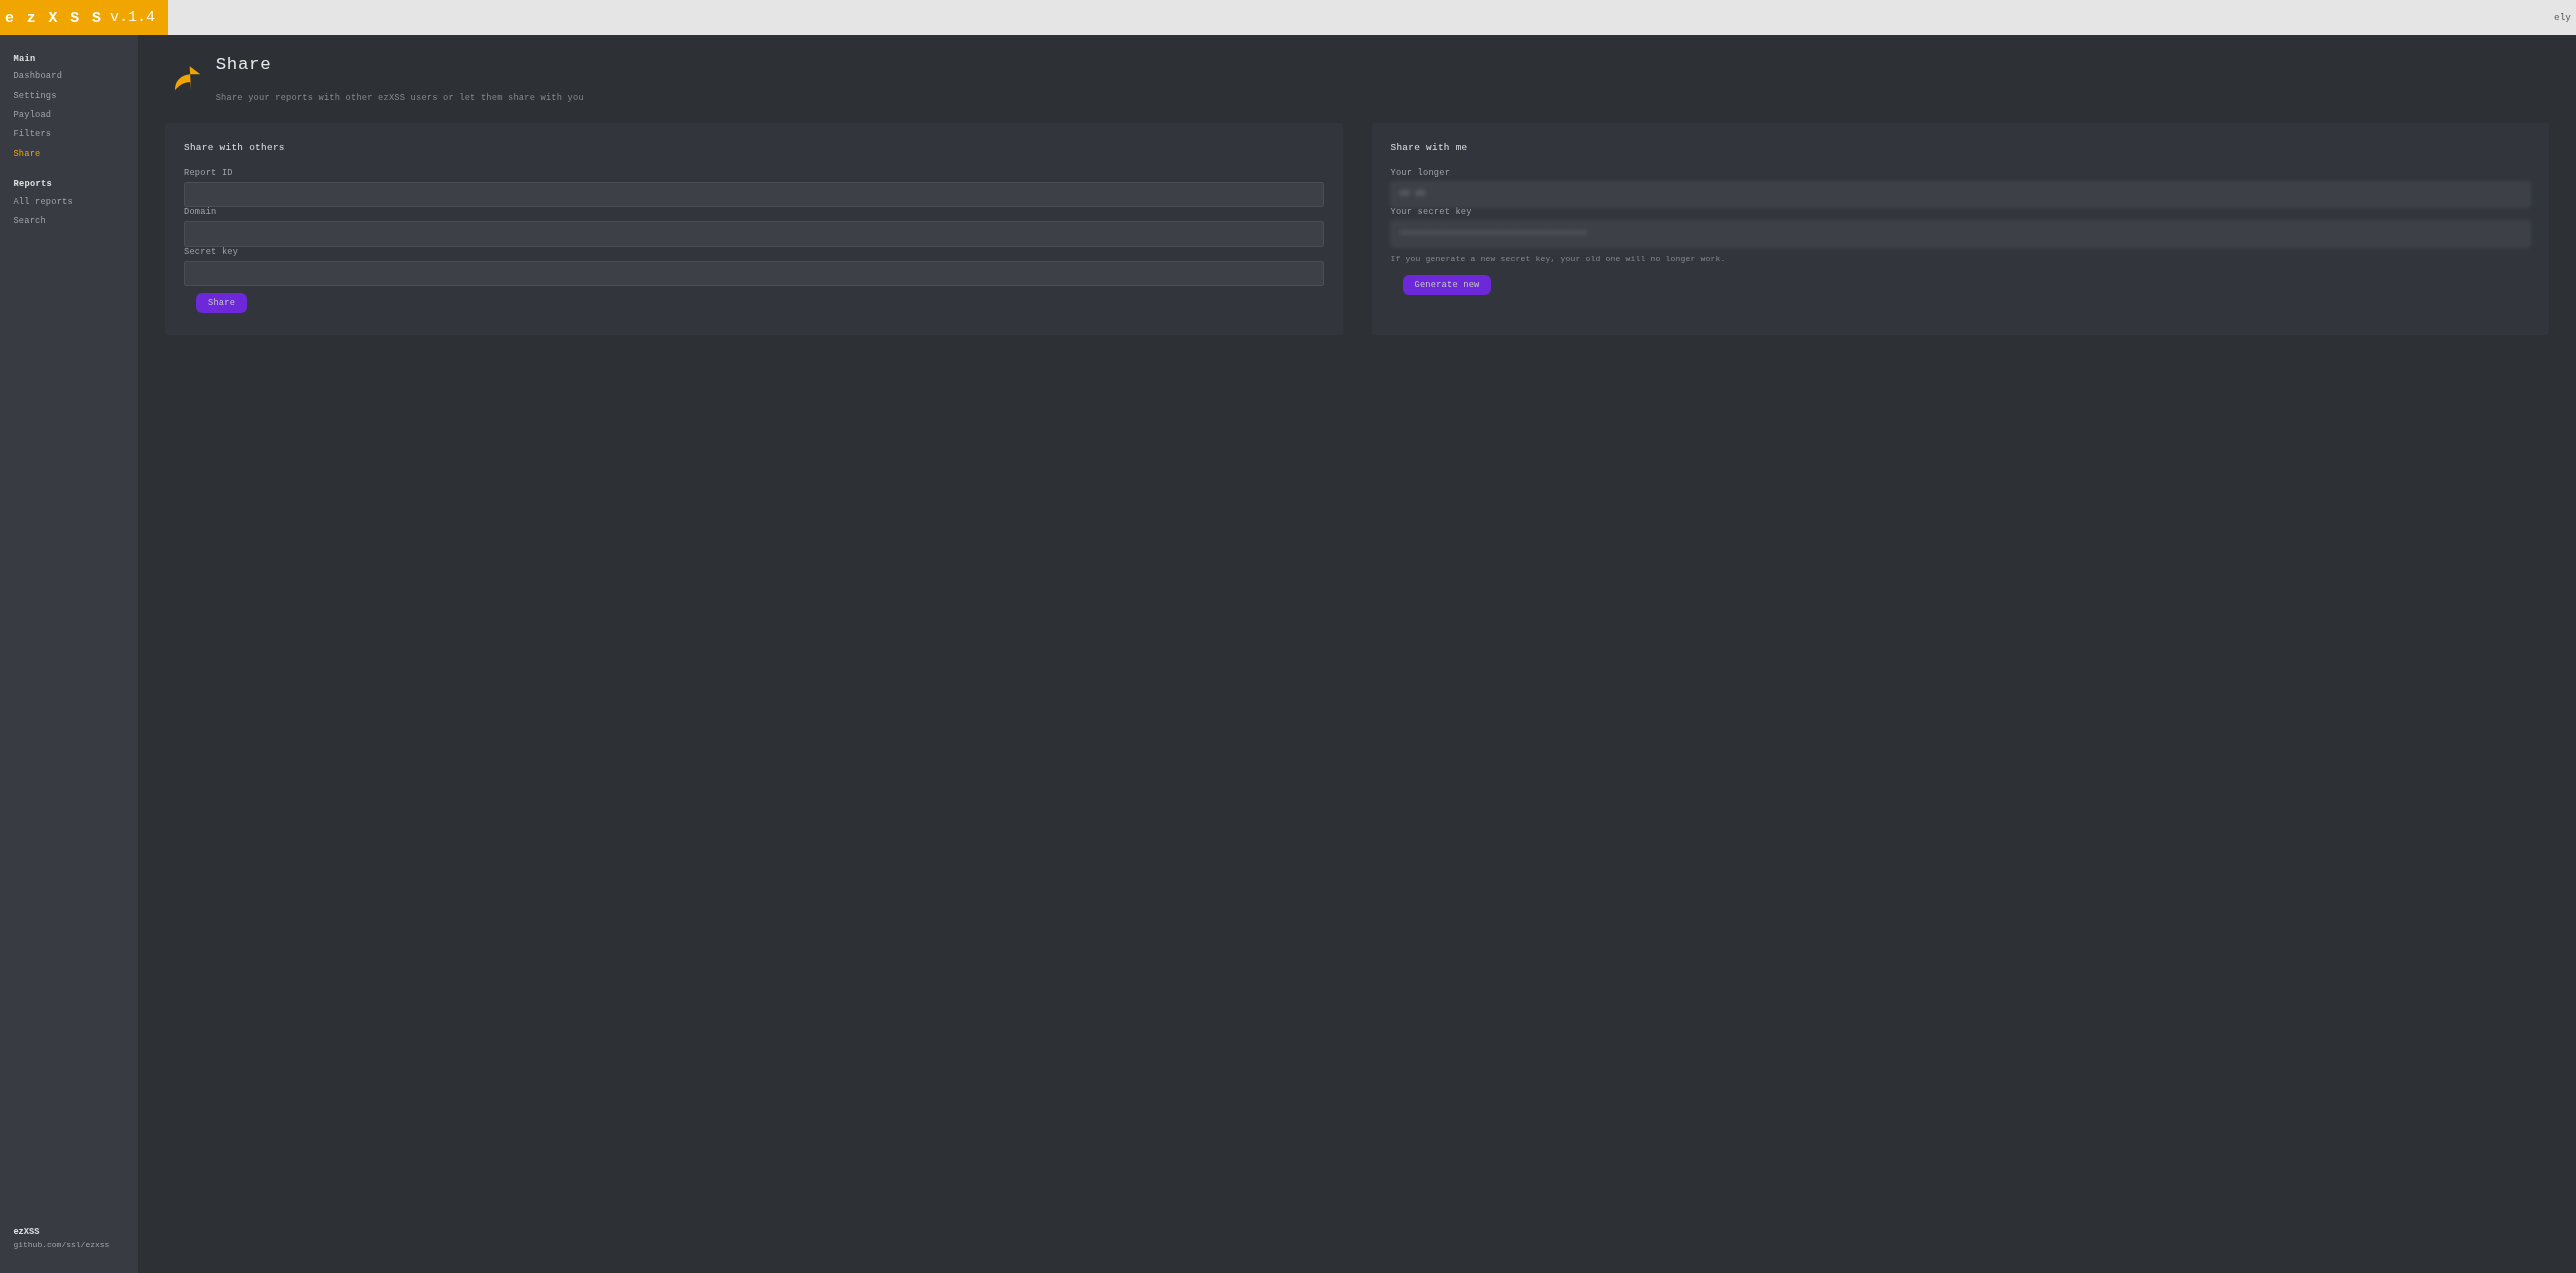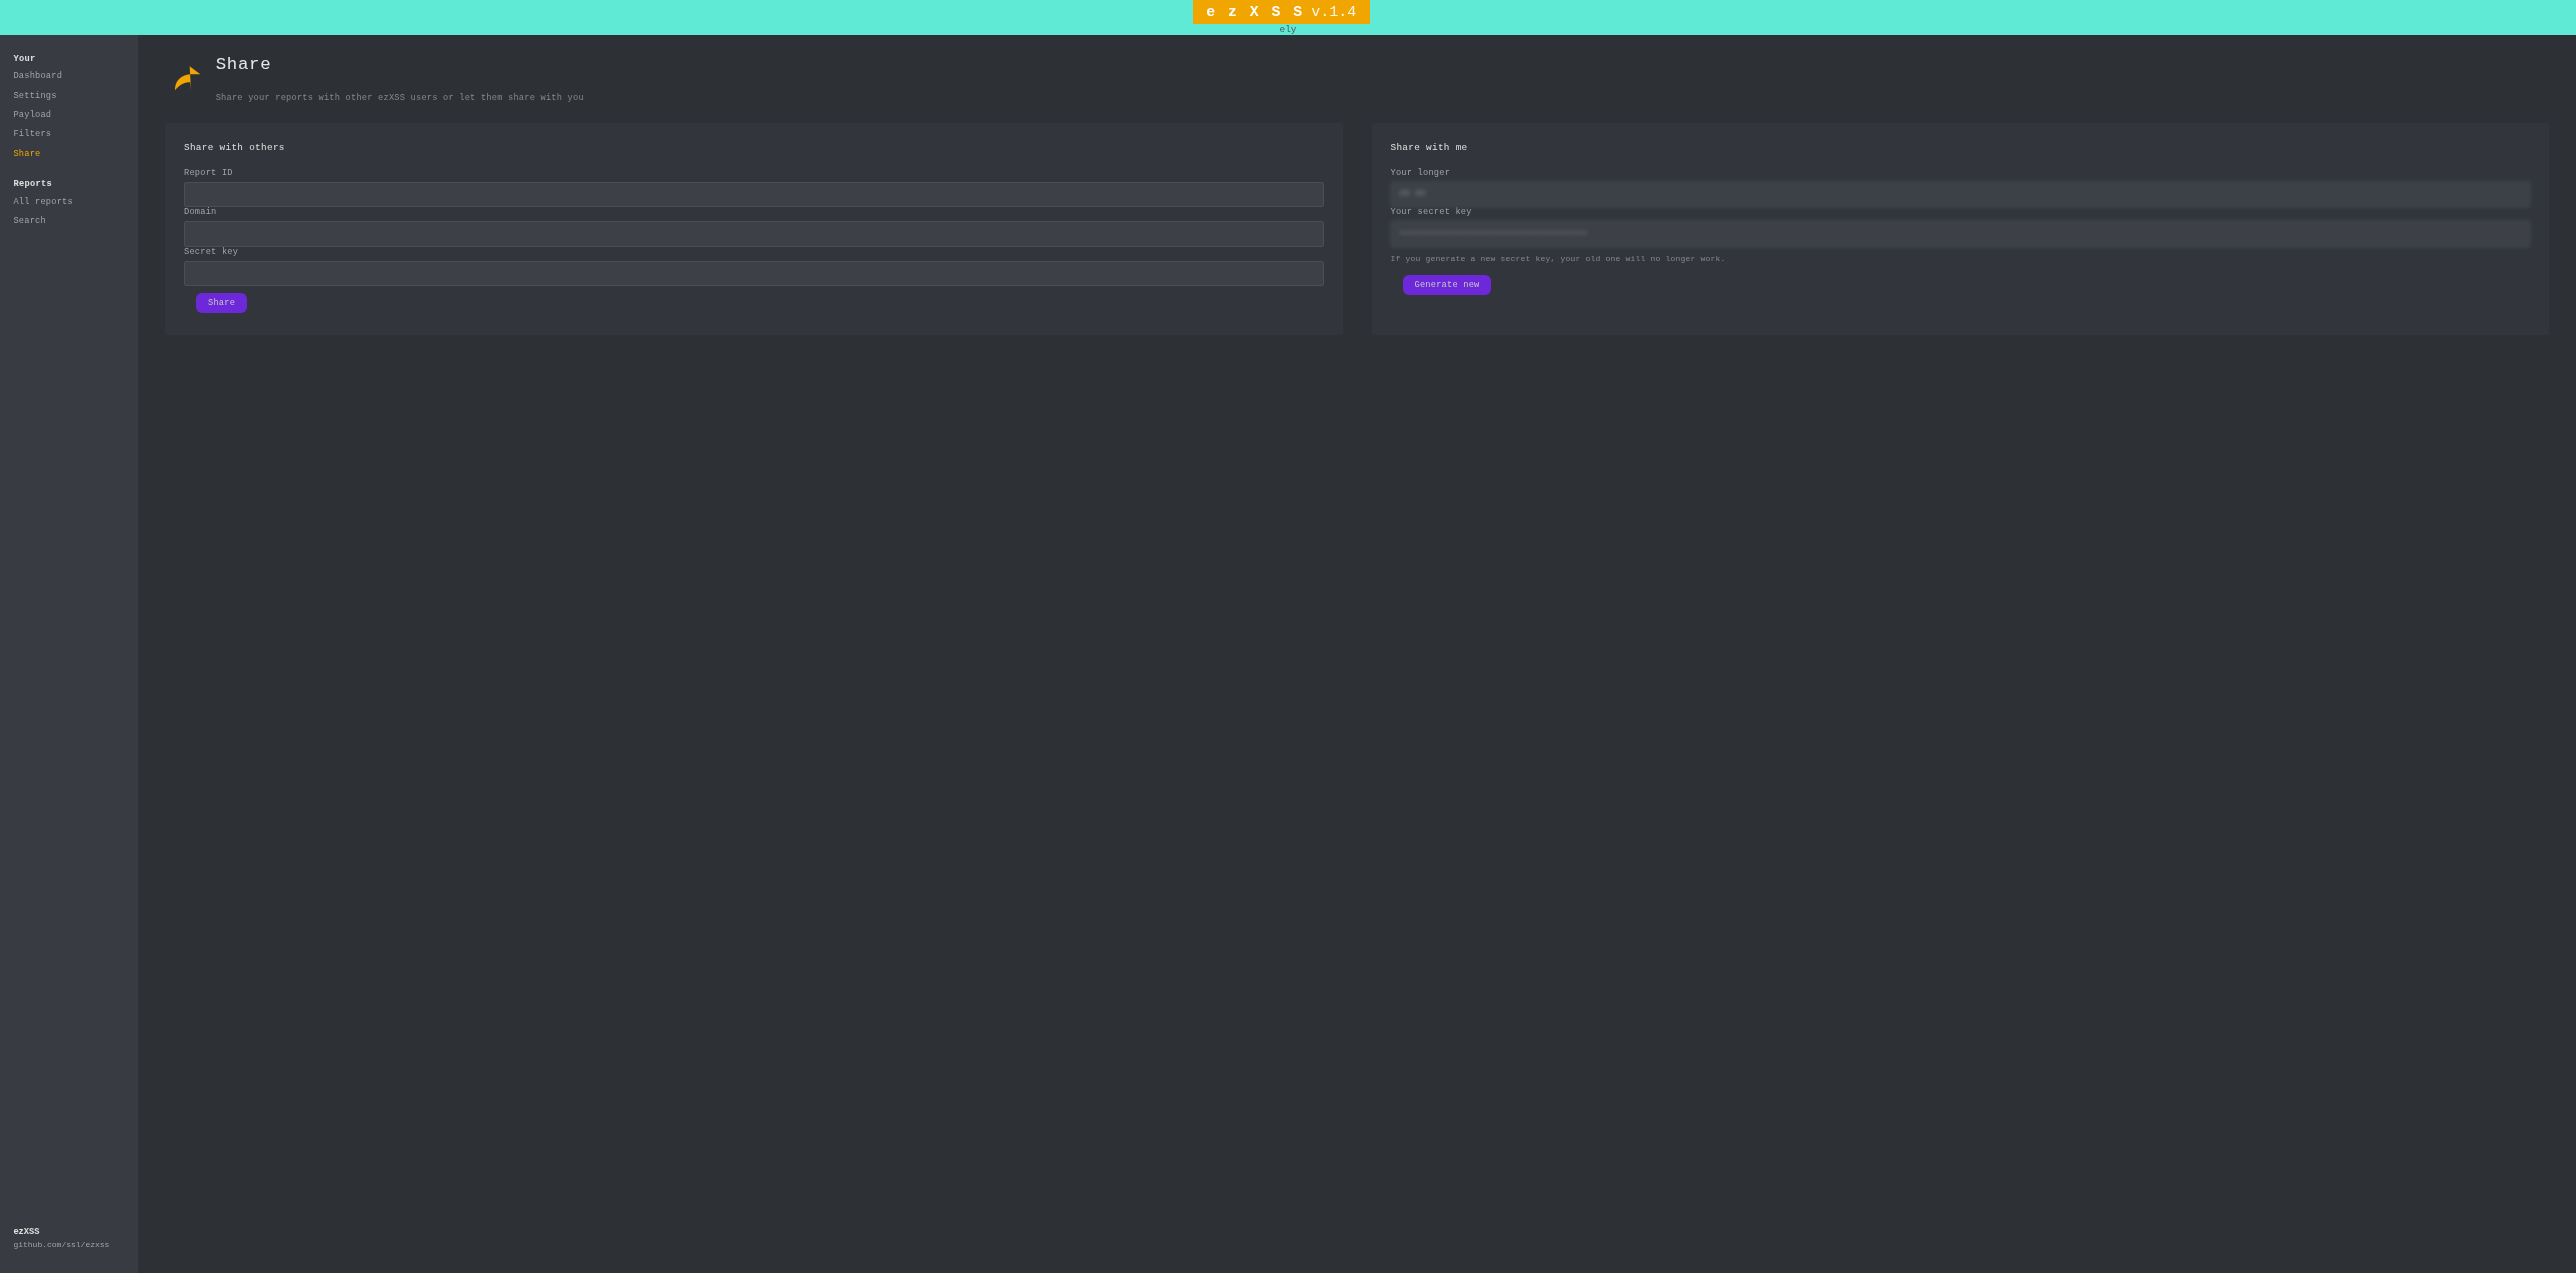--- a/index.html
+++ b/index.html
@@ -16,25 +16,24 @@
       flex-direction: column;
       height: 100vh;
       overflow: hidden;
     }
 
     
     #top-bar {
       display: flex;
       align-items: center;
       justify-content: space-between;
-      background-color: #5eead4;
+      background-color: #e5e5e5;
       height: 35px;
-      padding: 0 13px;
+      padding: 0 5px;
       flex-shrink: 0;
-      flex-direction: column;
     }
 
     #logo-area {
       display: flex;
       align-items: center;
       background-color: #f0a500;
       height: 100%;
       padding: 0 13.4px;
       margin-left: -13.4px;
     }
@@ -244,21 +243,21 @@
   <div id="logo-area">
     <span id="logo-text">e z X S S</span>
     <span id="logo-version">v.1.4</span>
   </div>
   <span id="user-info">ely</span>
 </div>
 
 <div id="main-layout">
 
   <nav id="sidebar">
-    <div class="sidebar-section-label">Your</div>
+    <div class="sidebar-section-label">Main</div>
 
     <div class="sidebar-item">Dashboard</div>
     <div class="sidebar-item">Settings</div>
     <div class="sidebar-item">Payload</div>
     <div class="sidebar-item">Filters</div>
     <div class="sidebar-item active">Share</div>
 
     <div class="sidebar-divider"></div>
 
     <div class="sidebar-section-label">Reports</div>

